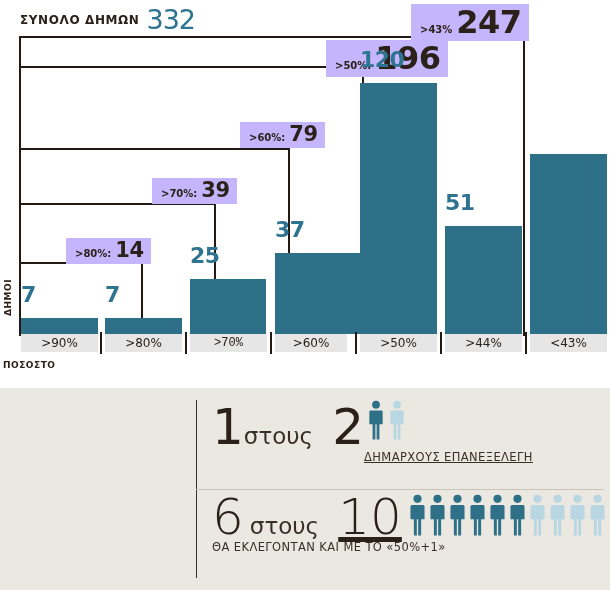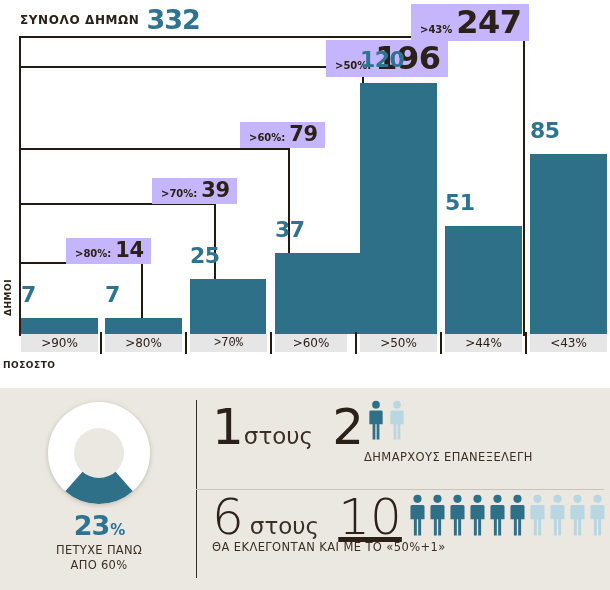--- a/index.html
+++ b/index.html
@@ -14,21 +14,21 @@
 
   
   #chart-panel{position:absolute;left:0;top:0;width:610px;height:388px;background:#ffffff;}
 
   #chart-title{position:absolute;left:20px;top:4px;white-space:nowrap;}
   #chart-title .t-label{
     font-size:12px;font-weight:bold;color:#2b2118;letter-spacing:.6px;
     vertical-align:middle;
   }
   #chart-title .t-value{
-    font-size:27px;font-weight:bold;color:#2e7390;letter-spacing:-1px;
+    font-size:27px;font-weight:normal;color:#2e7390;letter-spacing:-1px;
     vertical-align:middle;margin-left:7px;
   }
 
   
   .bracket{
     position:absolute;
     border-left:2px solid #231a13;
     border-top:2px solid #231a13;
     border-right:2px solid #231a13;
     box-sizing:border-box;
@@ -102,21 +102,21 @@
   }
   .stat .mid-word{
     font-size:23px;color:#3a2f24;letter-spacing:0;
   }
   .stat-top{left:212px;top:14px;}
   .stat-bottom{left:212px;top:104px;}
   .stat-bottom .big-num{font-weight:300;}
   .stat-caption{
     position:absolute;font-size:11.5px;color:#3a2f24;letter-spacing:.4px;white-space:nowrap;
   }
-  #caption-top{left:364px;top:62px;}
+  #caption-top{left:364px;top:62px;text-decoration:underline;}
   #caption-bottom{left:212px;top:152px;}
   .people-row{position:absolute;display:flex;align-items:flex-end;}
   #people-top{left:367px;top:12px;gap:3px;}
   #people-bottom{left:408px;top:106px;gap:1px;}
 </style>
 </head>
 <body>
 
 <div id="root">
 
@@ -171,21 +171,20 @@
     </div>
     <div class="bar-col" style="left:360px;width:77px;">
       <div class="bar-value">120</div>
       <div class="bar" style="height:251px;"></div>
     </div>
     <div class="bar-col" style="left:445px;width:77px;">
       <div class="bar-value">51</div>
       <div class="bar" style="height:108px;"></div>
     </div>
     <div class="bar-col" style="left:530px;width:77px;">
-      <div class="bar-value">85</div>
       <div class="bar" style="height:180px;"></div>
     </div>
 
     <div class="cat-label" style="left:21px;width:77px;">&gt;90%</div>
     <div class="cat-label" style="left:105px;width:77px;">&gt;80%</div>
     <div class="cat-label" style="left:190px;width:77px;font-family:Liberation Mono, monospace;">&gt;70%</div>
     <div class="cat-label" style="left:275px;width:72px;">&gt;60%</div>
     <div class="cat-label" style="left:360px;width:77px;">&gt;50%</div>
     <div class="cat-label" style="left:445px;width:77px;text-align:center;">&gt;44%</div>
     <div class="cat-label" style="left:530px;width:77px;">&lt;43%</div>
@@ -199,39 +198,20 @@
 
     <div id="axis-y">ΔΗΜΟΙ</div>
     <div id="axis-x">ΠΟΣΟΣΤΟ</div>
   </div>
 
   <div id="bottom-panel">
 
     <div id="divider-v"></div>
     <div id="divider-h"></div>
 
-    <div id="donut-wrap">
-      <svg id="donut" viewBox="0 0 110 110">
-        <defs>
-          <filter id="soft" x="-30%" y="-30%" width="160%" height="160%">
-            <feDropShadow dx="0" dy="1" stdDeviation="2.4" flood-color="#9a9287" flood-opacity="0.55"></feDropShadow>
-          </filter>
-        </defs>
-        <circle cx="55" cy="55" r="51" fill="#ffffff" filter="url(#soft)"></circle>
-        <path id="donut-arc" fill="#2e7087" d="M 55 55 L 88.72690513150624 93.25566455115344 A 51 51 0 0 1 21.273094868493743 93.25566455115343 Z"></path>
-        <circle cx="55" cy="55" r="25" fill="#ebe8e1"></circle>
-      </svg>
-      <div id="donut-pct">
-        <span>23</span><span class="sym">%</span>
-      </div>
-      <div id="donut-caption">
-        <span>ΠΕΤΥΧΕ ΠΑΝΩ</span><br>
-        <span>ΑΠΟ 60%</span>
-      </div>
-    </div>
 
     <div class="stat stat-top">
       <span class="big-num">1</span><span class="mid-word">στους</span>
       <span class="big-num" style="margin-left:14px;">2</span>
     </div>
     <div class="people-row" id="people-top">
         <span><svg viewBox="0 0 20 44" width="18" height="40">
     <circle cx="10" cy="5" r="4.3" fill="#2e7087"></circle>
     <path d="M4.2 11.5 h11.6 a1.6 1.6 0 0 1 1.6 1.6 v13.5 h-3.6 v17 h-3.1 v-17 h-1.4 v17 h-3.1 v-17 h-3.6 v-13.5 a1.6 1.6 0 0 1 1.6 -1.6 z" fill="#2e7087"></path>
   </svg></span>

